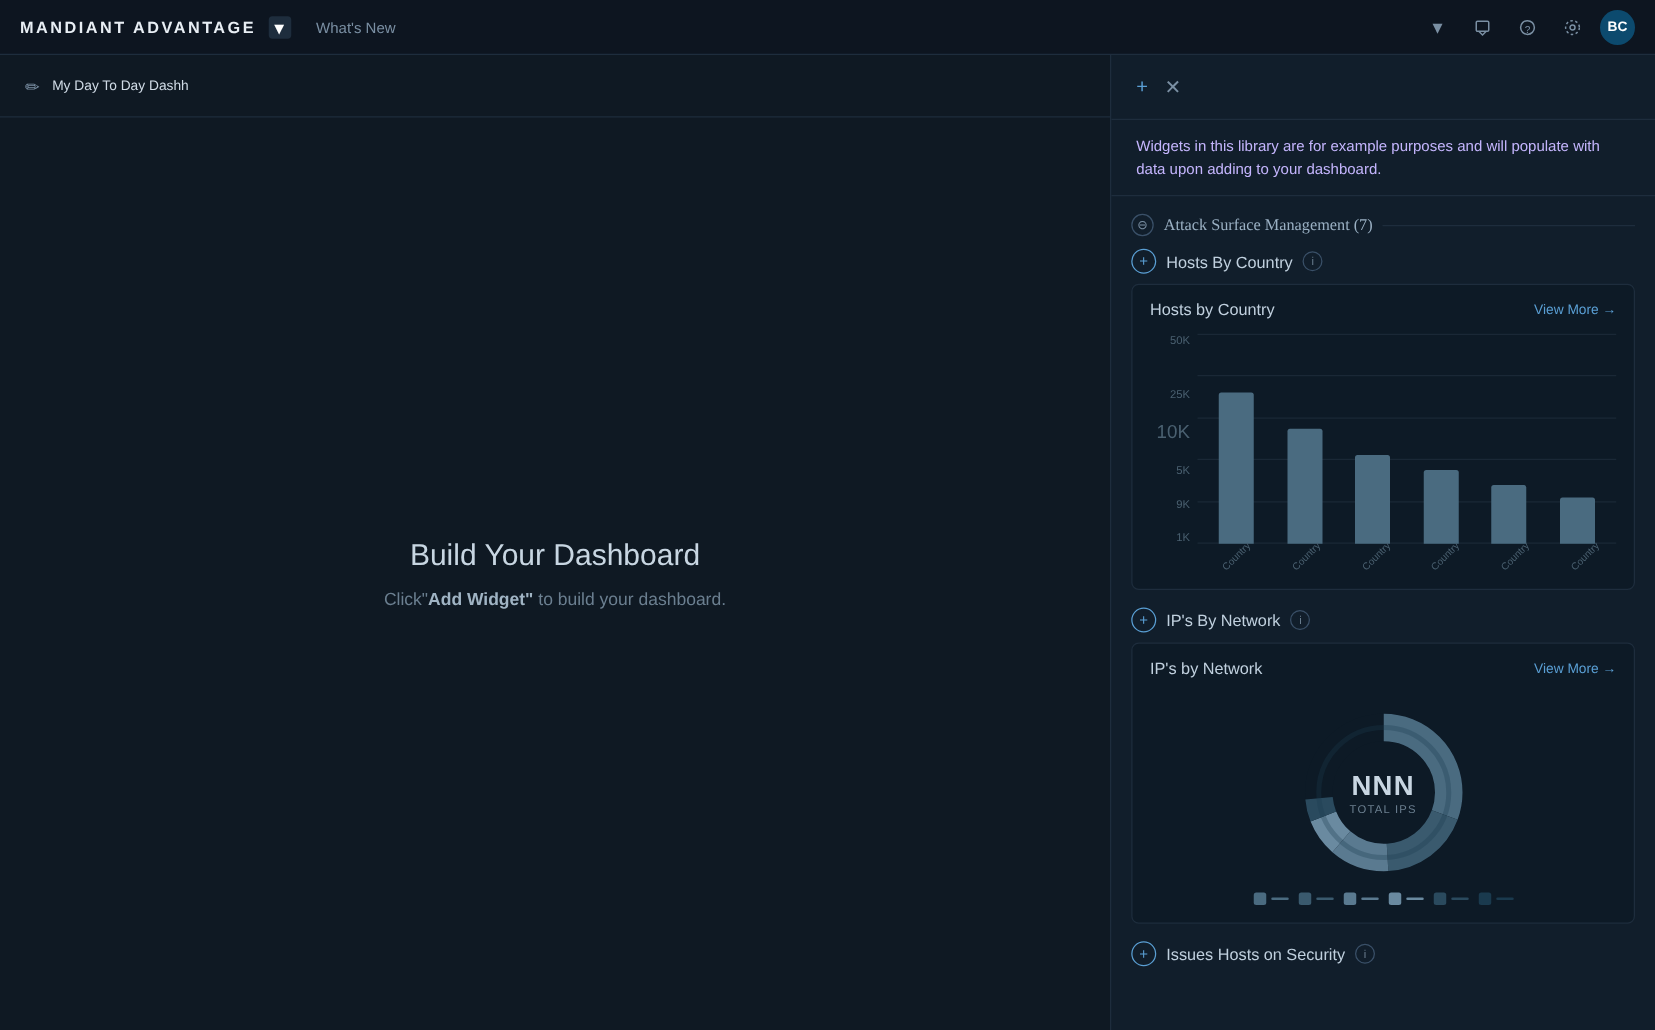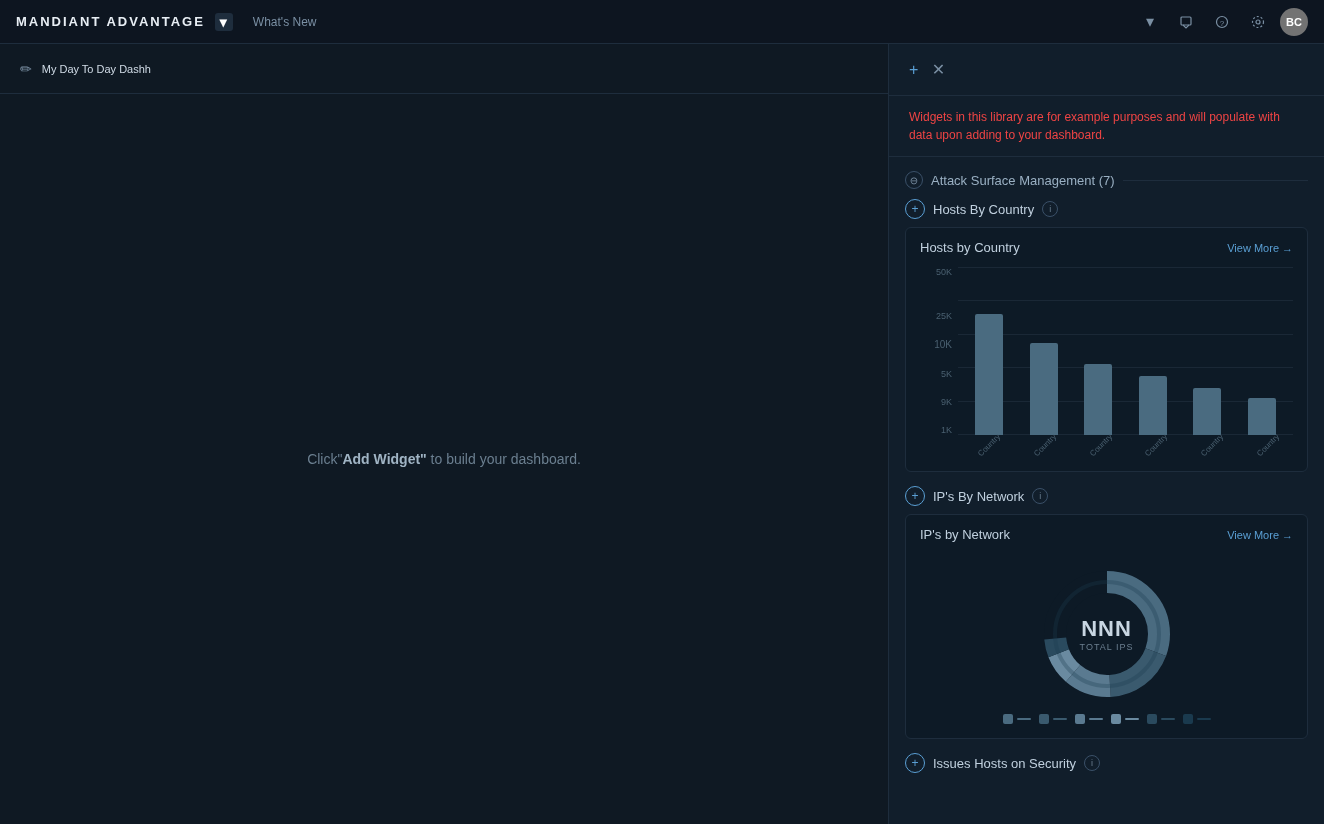--- a/index.html
+++ b/index.html
@@ -81,21 +81,21 @@
       display: flex;
       align-items: center;
       justify-content: center;
       color: #7a8fa3;
       cursor: pointer;
     }
     .nav-avatar {
       width: 28px;
       height: 28px;
       border-radius: 50%;
-      background: #737373;
+      background: #0c4a6e;
       display: flex;
       align-items: center;
       justify-content: center;
       color: #fff;
       font-size: 11px;
       font-weight: 700;
       cursor: pointer;
     }
 
     
@@ -189,21 +189,21 @@
       justify-content: center;
       cursor: pointer;
       color: #7a8fa3;
       font-size: 16px;
       border-radius: 3px;
     }
 
     .panel-description {
       padding: 12px 20px;
       font-size: 12px;
-      color: #ef4444;
+      color: #c4b5fd;
       line-height: 1.5;
       border-bottom: 1px solid #1e2d3d;
       flex-shrink: 0;
     }
 
     .panel-body {
       flex: 1;
       overflow-y: auto;
       padding: 0 16px 16px;
     }
@@ -227,20 +227,21 @@
       align-items: center;
       justify-content: center;
       cursor: pointer;
       color: #7a8fa3;
       font-size: 10px;
     }
     .section-title {
       color: #9ab0c3;
       font-size: 13px;
       font-weight: 500;
+      font-family: Liberation Serif, serif;
     }
     .section-divider {
       flex: 1;
       height: 1px;
       background: #1e2d3d;
     }
 
     
     .widget-item {
       margin-bottom: 14px;
@@ -448,20 +449,21 @@
 </nav>
 
 <div class="main-area">
 
   <div class="dashboard-area">
     <div class="dashboard-header">
       <span class="edit-icon">✏</span>
       <span class="dashboard-title">My Day To Day Dashh</span>
     </div>
     <div class="dashboard-content">
+      <div class="build-title">Build Your Dashboard</div>
       <div class="build-subtitle">
         <span>Click"</span><strong>Add Widget"</strong><span> to build your dashboard.</span>
       </div>
     </div>
   </div>
 
   <div class="right-panel">
     <div class="panel-header">
       <span class="panel-header-plus">+</span>
       <div class="panel-close">✕</div>
@@ -489,21 +491,21 @@
               <span>View More</span>
               <span>→</span>
             </span>
           </div>
           <div class="bar-chart-container">
             <div class="bar-chart-wrapper">
 
               <div style="position:absolute; left:0; top:0; bottom:22px; width:36px; display:flex; flex-direction:column; justify-content:space-between; align-items:flex-end; padding-right:4px;">
                 <span style="font-size:9px; color:#4a6070;">50K</span>
                 <span style="font-size:9px; color:#4a6070;margin-top:16px;">25K</span>
-                <span style="font-size:10px; color:#4a6070;">10K</span>
+                <span style="font-size:15px; color:#4a6070;">10K</span>
                 <span style="font-size:9px; color:#4a6070;">5K</span>
                 <span style="font-size:9px; color:#4a6070;">9K</span>
                 <span style="font-size:9px; color:#4a6070;">1K</span>
               </div>
 
               <div class="bar-chart-grid">
                 <div class="grid-line"></div>
                 <div class="grid-line"></div>
                 <div class="grid-line"></div>
                 <div class="grid-line"></div>

